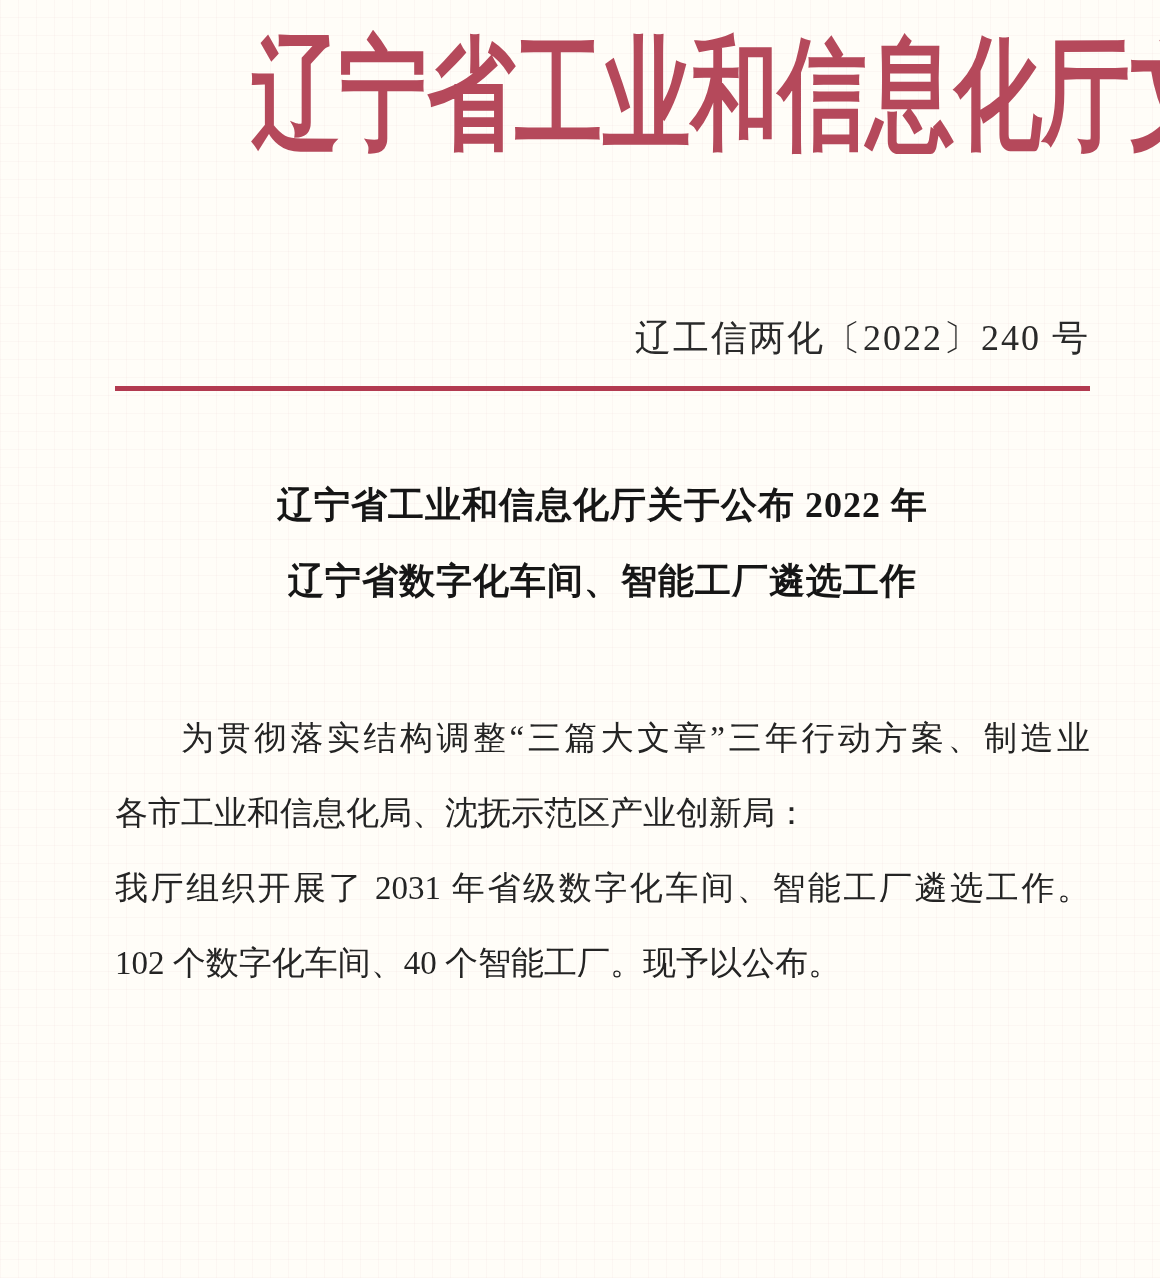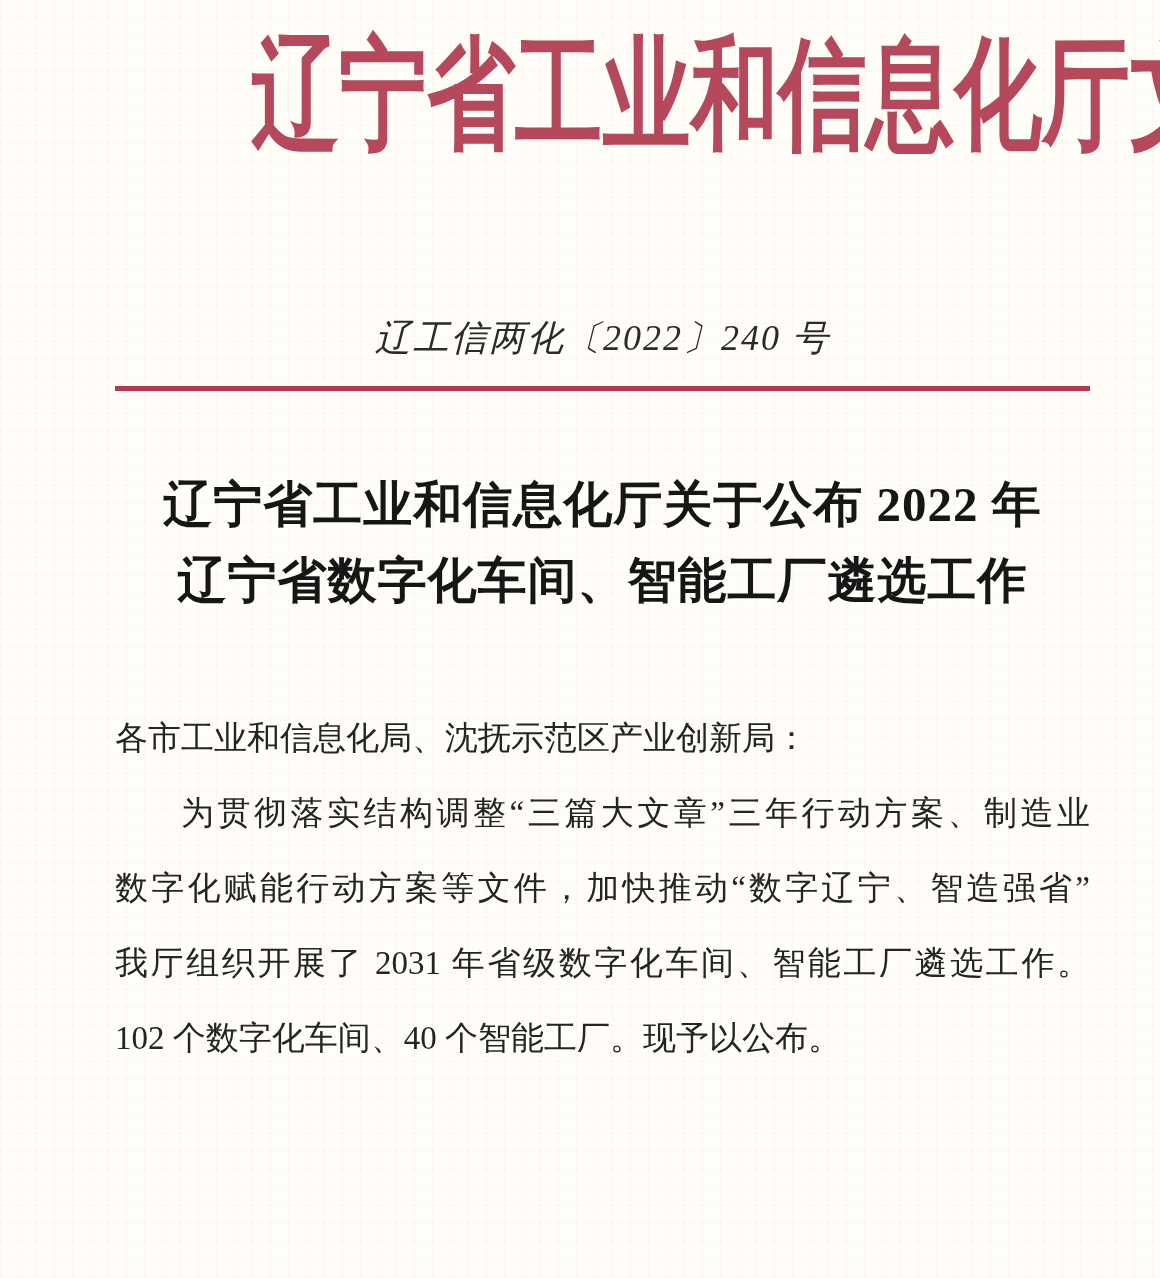--- a/index.html
+++ b/index.html
@@ -35,40 +35,39 @@
     font-weight: bold;
     line-height: 122px;
     color: #b5495b;
     transform: scaleX(0.72);
     transform-origin: 50% 50%;
     letter-spacing: 0px;
   }
   
   .doc-number {
     margin-top: 160px;
-    text-align: center;
+    text-align: right;
     font-size: 36px;
     line-height: 44px;
     color: #2a2a2a;
     letter-spacing: 2px;
-    font-style: italic;
   }
   
   .red-rule {
     margin-top: 26px;
     width: 975px;
     height: 5px;
     background: #b23a50;
     border: none;
   }
   
   .doc-title {
     margin: 76px 0 0 0;
     text-align: center;
-    font-size: 49px;
+    font-size: 36px;
     font-weight: bold;
     line-height: 76px;
     color: #161616;
     letter-spacing: 1px;
   }
   .doc-title span { display: block; }
   
   .body-text {
     margin-top: 82px;
     font-size: 33px;
@@ -94,21 +93,20 @@
     <div class="doc-number">辽工信两化〔2022〕240 号</div>
 
     <div class="red-rule"></div>
 
     <h2 class="doc-title">
       <span>辽宁省工业和信息化厅关于公布 2022 年</span>
       <span>辽宁省数字化车间、智能工厂遴选工作</span>
     </h2>
 
     <div class="body-text">
+      <p class="line justified indent">为贯彻落实结构调整“三篇大文章”三年行动方案、制造业</p>
       <p class="line">各市工业和信息化局、沈抚示范区产业创新局：</p>
-      <p class="line justified indent">为贯彻落实结构调整“三篇大文章”三年行动方案、制造业</p>
-      <p class="line justified">数字化赋能行动方案等文件，加快推动“数字辽宁、智造强省”</p>
       <p class="line justified">我厅组织开展了 2031 年省级数字化车间、智能工厂遴选工作。</p>
       <p class="line">102 个数字化车间、40 个智能工厂。现予以公布。</p>
     </div>
 
   </div>
 </div>
 
 </body></html>

